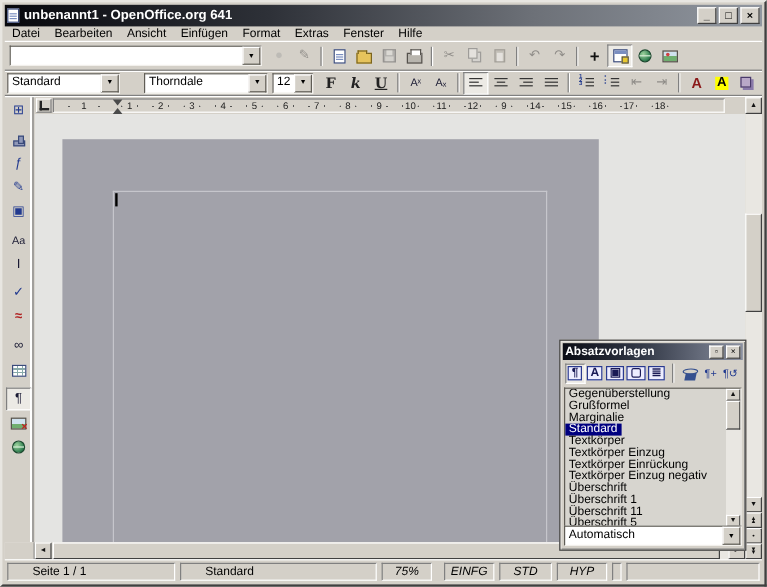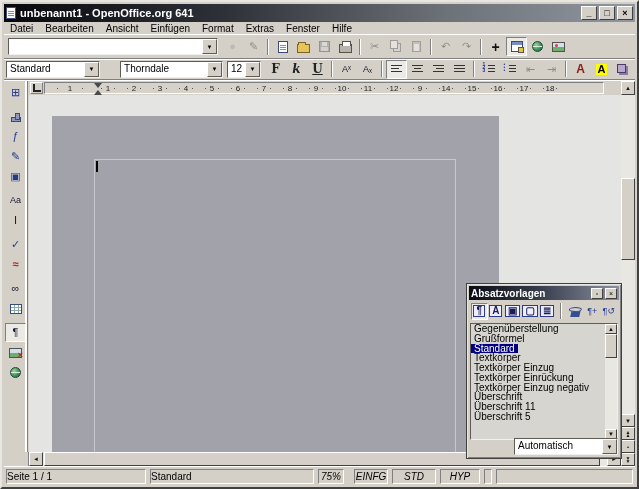--- a/index.html
+++ b/index.html
@@ -149,27 +149,27 @@
   .st-tools .tsep{margin:0 5px;}
   .boxed{border:1px solid #2a3a8f;padding:0 2px;font-size:10px;color:#1a1a55;font-weight:bold;background:#eef;}
   .st-list{position:absolute;left:3px;top:39px;right:3px;height:117px;background:#d7d5cf;
     border:1px solid;border-color:#5f5c55 #f2f0ec #f2f0ec #5f5c55;overflow:hidden;}
   .style-item{height:9.75px;line-height:9.5px;font-size:10px;padding-left:3px;color:#000;white-space:nowrap;}
   .style-item.selected{background:#000080;color:#fff;width:max-content;padding-right:3px;}
   .st-list-scroll{position:absolute;right:0;top:0;bottom:0;width:12px;background:#e9e7e2;}
   .st-list-scroll .sbtn{width:12px;height:10px;}
   .st-sb-down{position:absolute;bottom:0;}
   .st-thumb{position:absolute;top:10px;left:0;width:12px;height:24px;background:#d4d0c8;border:1px solid;border-color:#fff #404040 #404040 #fff;}
-  .st-filter{position:absolute;left:3px;right:3px;bottom:3px;margin-left:44px;}
+  .st-filter{position:absolute;left:3px;right:3px;bottom:3px;}
 
   
   .statusbar{position:absolute;left:2px;bottom:2px;right:2px;height:19px;display:flex;align-items:center;
     padding:0 2px;gap:4px;border-top:1px solid #fff;}
   .scell{height:15px;border:1px solid;border-color:#808080 #fff #fff #808080;
-    font-size:10px;color:#000;display:flex;align-items:center;padding:0 0;white-space:nowrap;}
+    font-size:10px;color:#000;display:flex;align-items:center;padding:0 20px;white-space:nowrap;}
   .scell.center{justify-content:center;font-style:italic;}
 </style>
 </head>
 <body>
 
 <div class="window">
 
   <div class="titlebar">
     <div class="ico shape-doc"></div>
     <span class="title-text">unbenannt1 - OpenOffice.org 641</span>
@@ -463,26 +463,28 @@
             <span class="glyph g-small g-blue">¶+</span>
           </div>
           <div class="tbtn">
             <span class="glyph g-small g-blue">¶↺</span>
           </div>
         </div>
       <div class="st-list">
         <div id="stitems">
             <div class="style-item">Gegenüberstellung</div>
             <div class="style-item">Grußformel</div>
+            <div class="style-item">Marginalie</div>
             <div class="style-item selected">Standard</div>
             <div class="style-item">Textkörper</div>
             <div class="style-item">Textkörper Einzug</div>
             <div class="style-item">Textkörper Einrückung</div>
             <div class="style-item">Textkörper Einzug negativ</div>
             <div class="style-item">Überschrift</div>
+            <div class="style-item">Überschrift 1</div>
             <div class="style-item">Überschrift 11</div>
             <div class="style-item">Überschrift 5</div>
           </div>
         <div class="st-list-scroll">
           <div class="sbtn">▲</div>
           <div class="st-thumb"></div>
           <div class="sbtn st-sb-down">▼</div>
         </div>
       </div>
       <div class="combo st-filter">

